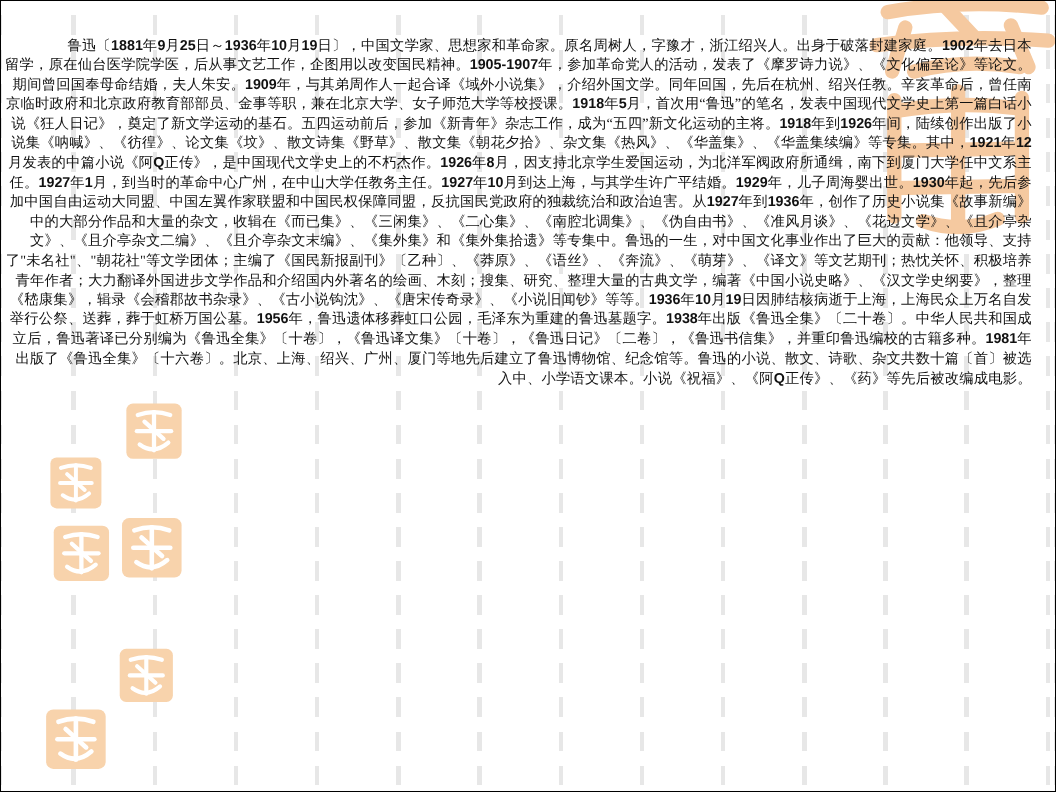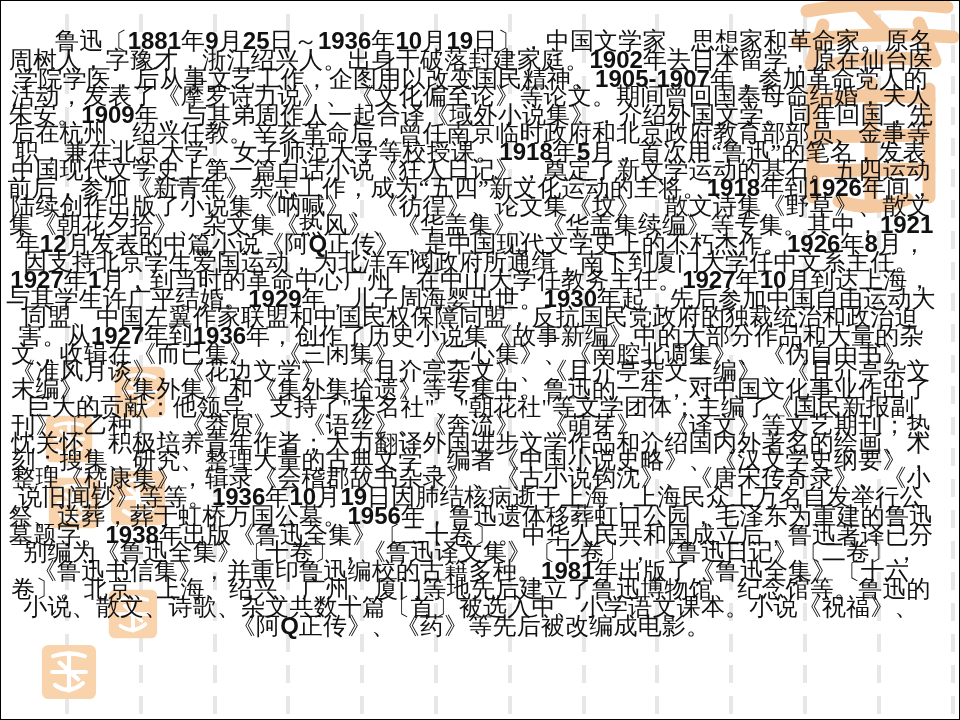--- a/index.html
+++ b/index.html
@@ -25,25 +25,25 @@
     z-index:1;pointer-events:none;
   }
   .seal{
     position:absolute;z-index:2;pointer-events:none;
   }
   .seal svg{display:block;width:100%;height:100%;}
   .bio-text{
     position:absolute;
     left:3px;top:31px;width:934px;
     z-index:3;
-    font-size:24px;
+    font-size:13px;
     line-height:17.8px;
     color:#111;
     text-indent:46px;
-    text-align:center;
+    text-align:right;
     letter-spacing:0.2px;
   }
   .bio-text .num{
     font-family:"Liberation Sans","DejaVu Sans",sans-serif;
     font-weight:bold;
     letter-spacing:0;
   }
 </style>
 </head>
 <body>

